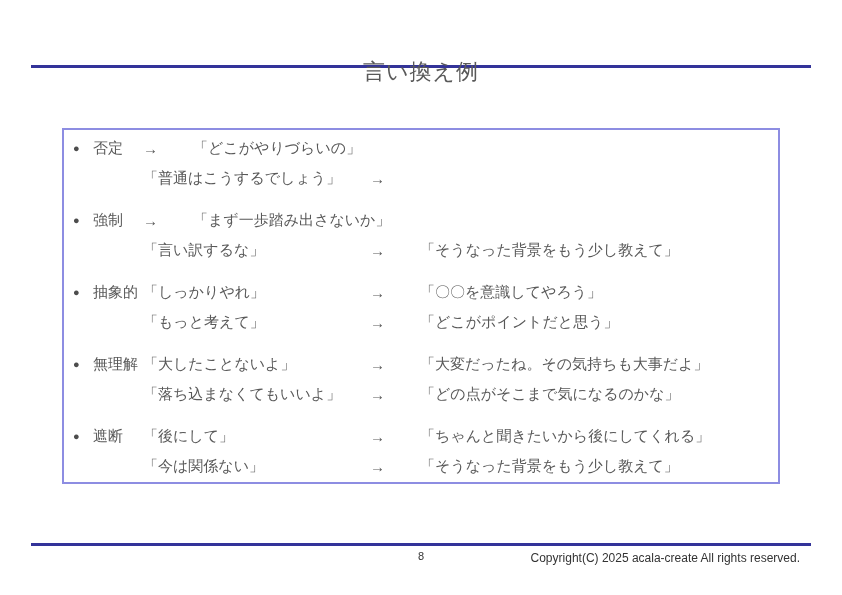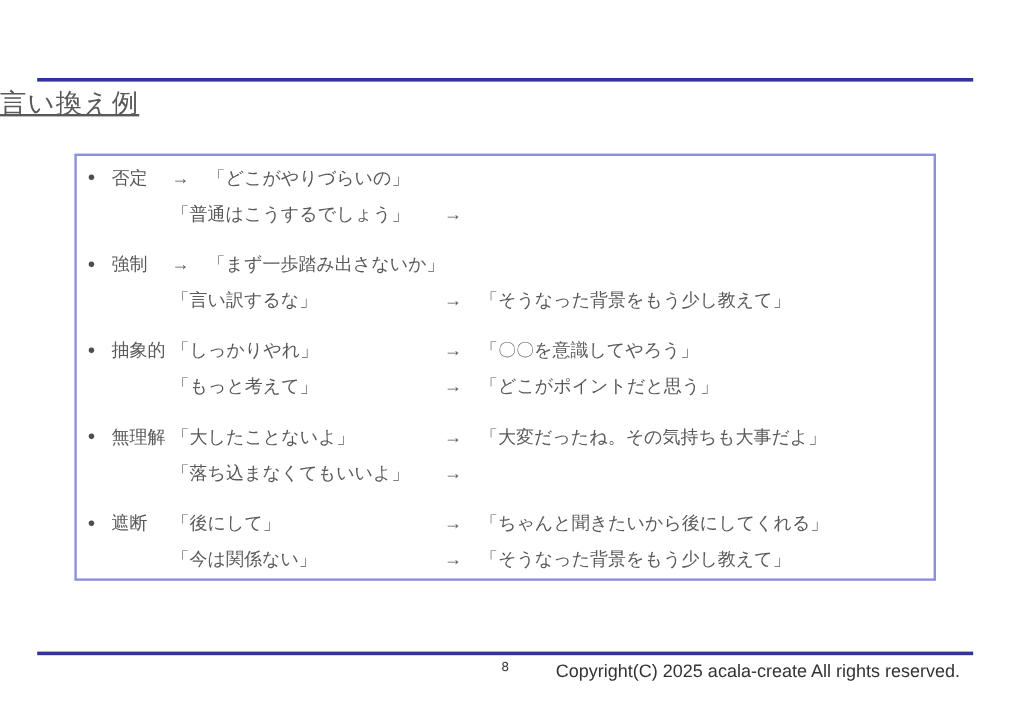--- a/index.html
+++ b/index.html
@@ -13,28 +13,28 @@
     overflow: hidden;
   }
   .top-line {
     position: absolute;
     left: 31px; top: 65px;
     width: 780px; height: 3px;
     background: var(--divider, #333399);
   }
   .title {
     position: absolute;
-    top: 71px; left: 0;
+    top: 57px; left: 0;
     width: 100%;
     margin: 0;
+    text-align: center;
     font-size: 22px;
     font-weight: 500;
     letter-spacing: 1px;
     color: var(--text, #595959);
-    text-decoration: underline;
   }
   .content-box {
     position: absolute;
     left: 62px; top: 128px;
     width: 718px; height: 356px;
     box-sizing: border-box;
     border: 2px solid var(--box-border, #8d8de2);
     padding: 3px 0 0 9px;
     display: flex;
     flex-direction: column;
@@ -46,39 +46,39 @@
     align-items: center;
     height: 30px;
     font-size: 15px;
     white-space: nowrap;
   }
   .cell { display: inline-block; }
   .cell.bullet   { width: 20px; font-size: 11px; color: #4d4d4d; }
   .cell.category { width: 50px; letter-spacing: 0; font-family: Liberation Mono, monospace; }
   .cell.from     { width: 227px; }
   .cell.arrow    { width: 30px; }
-  .cell.to       { flex: 1; }
+  .cell.to       { flex: 1; margin-left: 20px; }
   .bottom-line {
     position: absolute;
     left: 31px; top: 543px;
     width: 780px; height: 3px;
     background: var(--divider, #333399);
   }
   .page-number {
     position: absolute;
     top: 550px; left: 0;
     width: 100%;
     text-align: center;
     font-size: 11px;
     color: #333333;
   }
   .copyright {
     position: absolute;
     top: 551px; right: 42px;
-    font-size: 15px;
+    font-size: 12px;
     color: #333333;
   }
 </style>
 </head>
 <body>
 
 <div class="slide">
   <div class="top-line"></div>
   <h1 class="title">言い換え例</h1>
   <div class="content-box" id="groups-container">
@@ -133,20 +133,21 @@
           <span class="cell category">無理解</span>
           <span class="cell from">「大したことないよ」</span>
           <span class="cell arrow">→</span>
           <span class="cell to">「大変だったね。その気持ちも大事だよ」</span>
         </div>
         <div class="row">
           <span class="cell bullet"></span>
           <span class="cell category"></span>
           <span class="cell from">「落ち込まなくてもいいよ」</span>
           <span class="cell arrow">→</span>
+          <span class="cell to">「どの点がそこまで気になるのかな」</span>
         </div>
       </div>
       <div class="group">
         <div class="row">
           <span class="cell bullet">●</span>
           <span class="cell category">遮断</span>
           <span class="cell from">「後にして」</span>
           <span class="cell arrow">→</span>
           <span class="cell to">「ちゃんと聞きたいから後にしてくれる」</span>
         </div>

